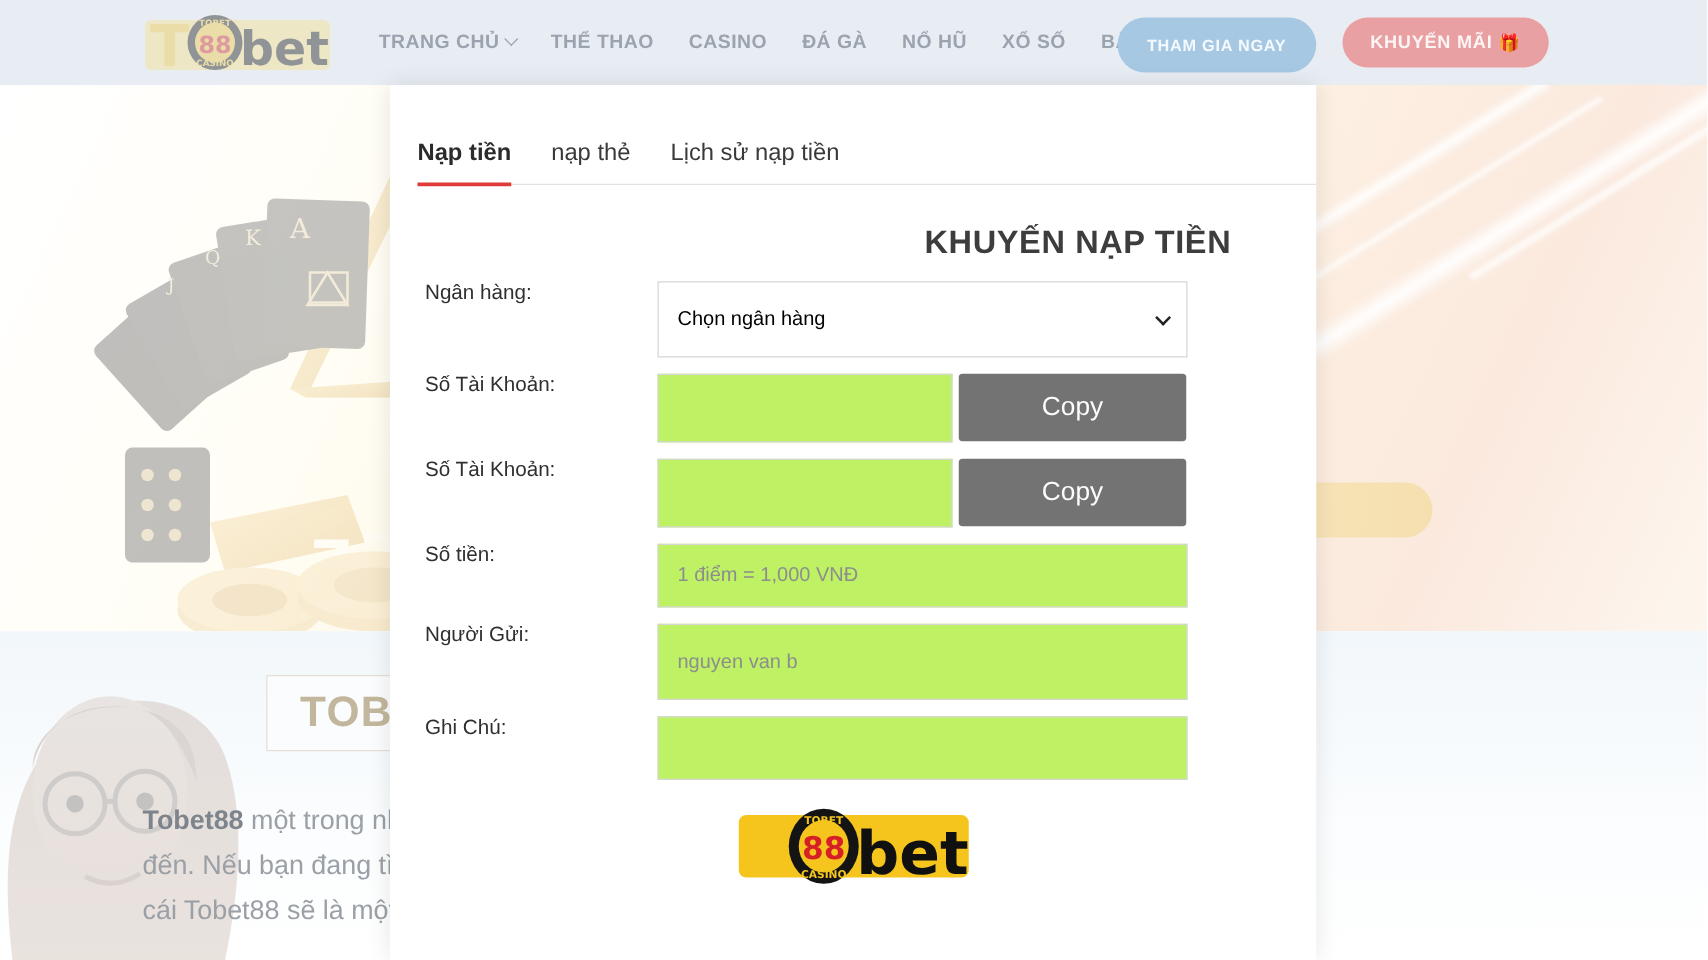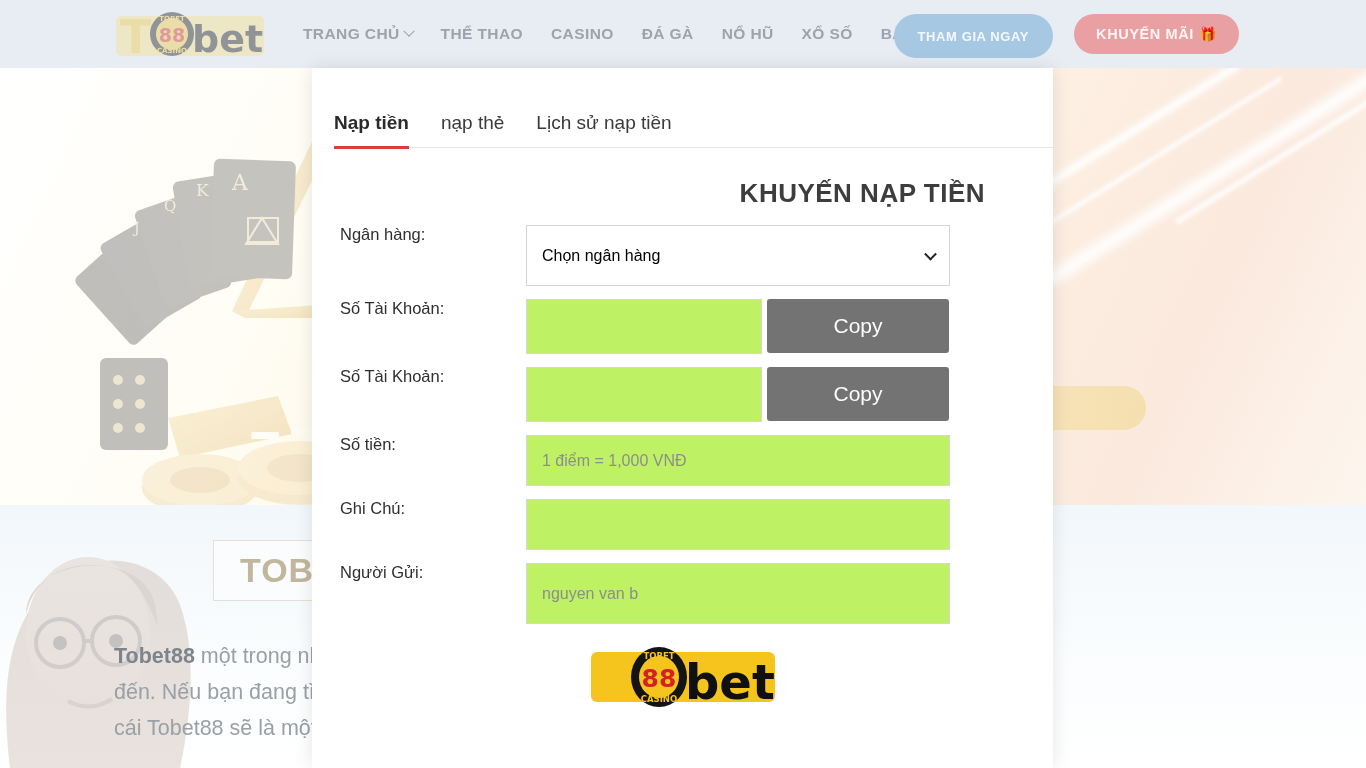--- a/index.html
+++ b/index.html
@@ -341,27 +341,27 @@
         <input class="inp inp-narrow" type="text" value="" style="">
         <button class="copy-btn">Copy</button>
       </div>
 
       <div class="row">
         <div class="row-label">Số tiền:</div>
         <input class="inp inp-wide amt" type="text" placeholder="1 điểm = 1,000 VNĐ" style="">
       </div>
 
       <div class="row">
+        <div class="row-label">Người Gửi:</div>
+        <input class="inp inp-wide tall" type="text" placeholder="nguyen van b" style="">
+      </div>
+
+      <div class="row">
         <div class="row-label">Ghi Chú:</div>
         <input class="inp inp-wide note" type="text" placeholder="" style="">
-      </div>
-
-      <div class="row">
-        <div class="row-label">Người Gửi:</div>
-        <input class="inp inp-wide tall" type="text" placeholder="nguyen van b" style="">
       </div>
     </div>
 
     <svg class="modal-logo" width="200" height="70" viewBox="0 0 200 70">
       <rect x="8" y="10" width="184" height="50" rx="6" fill="#f5c51e"></rect>
       <text x="12" y="57" font-family="DejaVu Sans, sans-serif" font-size="58" font-weight="900" fill="#f5c51e">T</text>
       <ellipse cx="76" cy="35" rx="28" ry="30" fill="#141414"></ellipse>
       <ellipse cx="76" cy="35" rx="20" ry="21" fill="#f5c51e"></ellipse>
       <text x="76" y="45" text-anchor="middle" font-family="DejaVu Sans, sans-serif" font-size="25" font-weight="900" fill="#d61f26">88</text>
       <text x="76" y="17" text-anchor="middle" font-family="DejaVu Sans, sans-serif" font-size="8.5" font-weight="700" fill="#f5c51e">TOBET</text>

